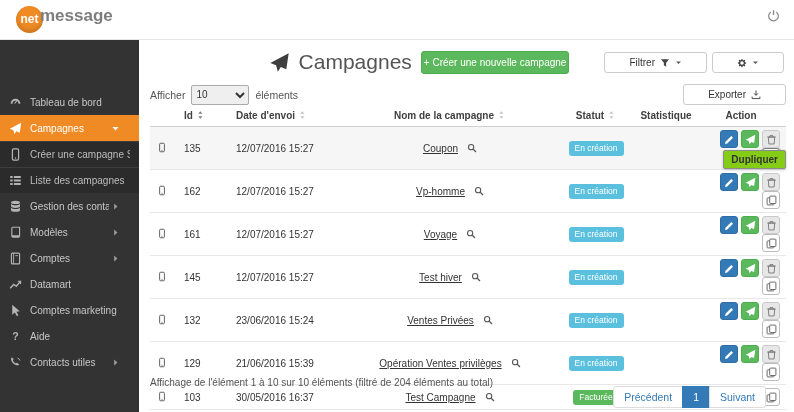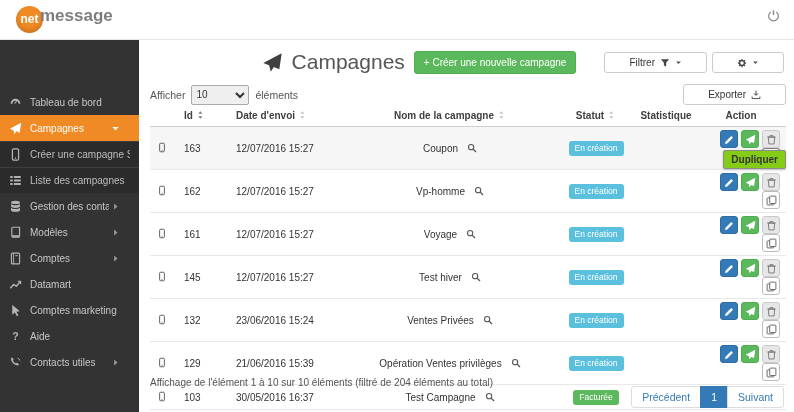--- a/index.html
+++ b/index.html
@@ -27,21 +27,21 @@
   .side-item .caret-r{margin-left:auto;width:9px;height:9px;color:#9a9a9a;}
   .side-item.active{background:var(--orange,#f08a24);color:#fff;}
   .side-item.active .ic,.side-item.active .caret-r{color:#fff;}
   .side-item.sub{background:#2b2b2b;border-top:1px solid #3d3d3d;color:#bdbdbd;}
   .side-item.sub:last-of-type{border-bottom:1px solid #3d3d3d;}
 
   
   .title-row{position:absolute;left:139px;top:41px;width:560px;height:42px;display:flex;align-items:center;justify-content:center;gap:9px;}
   .title-plane{width:21px;height:21px;color:#3f3f3f;}
   .page-title{font-size:21px;color:#555;font-weight:400;margin:0;}
-  .btn-new{background:var(--green,#5cb85c);border:1px solid #4cae4c;color:#fff;font-size:10px;padding:5px 9px;border-radius:3px;cursor:pointer;font-family:inherit;white-space:nowrap;}
+  .btn-new{background:var(--green,#5cb85c);border:1px solid #4cae4c;color:#fff;font-size:10px;padding:5px 2px;border-radius:3px;cursor:pointer;font-family:inherit;white-space:nowrap;}
   .filter-group{position:absolute;right:10px;top:52px;display:flex;gap:5px;}
   .btn-light{background:#fff;border:1px solid #ccc;border-radius:3px;font-size:10px;color:#333;padding:4px 24px;display:inline-flex;align-items:center;gap:5px;cursor:pointer;font-family:inherit;}
   .btn-light .ic{width:10px;height:10px;color:#444;}
   .btn-light .caret{width:7px;height:7px;color:#555;}
 
   
   .controls-row{position:absolute;left:150px;top:84px;width:636px;display:flex;justify-content:space-between;align-items:center;font-size:10.5px;color:#555;}
   .show-group{display:flex;align-items:center;gap:6px;}
   .show-group select{width:58px;height:20px;font-size:10px;border:1px solid #aaa;border-radius:2px;font-family:inherit;color:#333;}
 
@@ -50,21 +50,21 @@
   table{border-collapse:collapse;width:100%;font-size:10px;color:#333;table-layout:fixed;}
   thead th{font-weight:bold;color:#404040;padding:2px 4px 5px;border-bottom:1px solid #cfcfcf;white-space:nowrap;text-align:center;}
   thead th .sort{width:8px;height:10px;color:#c4c4c4;margin-left:4px;vertical-align:-1px;display:inline-flex;}
   thead th .sort.sorted{color:#7a7a7a;}
   td{padding:3px 4px;border-bottom:1px solid #e8e8e8;height:18px;vertical-align:middle;text-align:center;}
   tr.hover td{background:#f6f6f6;}
   col.w1{width:24px;}col.w2{width:50px;}col.w3{width:120px;}col.w4{width:212px;}col.w5{width:80px;}col.w6{width:60px;}col.w7{width:90px;}
   th:nth-child(2),td.c-id{text-align:left;padding-left:10px;}
   th:nth-child(3),td.c-date{text-align:left;padding-left:12px;}
   .c-phone .ic{width:10px;height:13px;color:#555;}
-  .c-name{white-space:nowrap;}
+  .c-name{white-space:nowrap;text-decoration:underline;}
   .name-txt{margin-right:9px;}
   .search-ic{width:10px;height:10px;color:#555;cursor:pointer;vertical-align:-1px;}
   .badge{display:inline-block;color:#fff;font-size:8.5px;padding:2px 6px 3px;border-radius:3px;white-space:nowrap;}
   .badge-info{background:var(--info,#5bc0de);}
   .badge-success{background:var(--green,#5cb85c);}
   .c-stat{white-space:nowrap;}
   .pie{display:inline-block;width:15px;height:15px;border-radius:50%;background:conic-gradient(from -6deg,#fff 0 16deg,#57b757 16deg 360deg);vertical-align:middle;cursor:pointer;}
   .mini-legend{display:inline-flex;gap:2px;margin-left:10px;vertical-align:middle;}
   .mini-legend i{display:inline-block;width:5px;height:2px;}
   .c-action{text-align:right;position:relative;padding-right:6px;}
@@ -73,21 +73,21 @@
   .act-edit,.act-view{background:var(--blue,#337ab7);border-color:#2e6da4;color:#fff;}
   .act-send{background:var(--green,#5cb85c);border-color:#4cae4c;color:#fff;}
   .act-stats{background:var(--info,#5bc0de);border-color:#46b8da;color:#fff;}
   .act-delete{background:#e7e7e7;border-color:#c9c9c9;color:#757575;}
   .act-duplicate{background:#fff;border-color:#bcbcbc;color:#666;}
   .act-duplicate.focus{border-color:#7d7d7d;box-shadow:0 0 1px 1px #d0d0d0;}
   .tooltip{position:absolute;top:23px;right:0;background:#84cc16;border:1px solid #8c8c8c;border-radius:2px;padding:3px 7px;font-size:10px;font-weight:bold;color:#333;white-space:nowrap;z-index:6;box-shadow:0 1px 3px rgba(0,0,0,.2);}
 
   
   .footer-text{position:absolute;left:150px;top:377px;font-size:10px;color:#555;}
-  .pagination{position:absolute;right:10px;top:386px;display:flex;}
+  .pagination{position:absolute;right:28px;top:386px;display:flex;}
   .page-btn{border:1px solid #ddd;background:#fff;color:var(--blue,#337ab7);font-size:10.5px;padding:4px 10px;cursor:pointer;margin-left:-1px;font-family:inherit;}
   .page-btn.first{border-radius:3px 0 0 3px;}
   .page-btn.last{border-radius:0 3px 3px 0;}
   .page-btn.active{background:var(--blue,#337ab7);border-color:var(--blue,#337ab7);color:#fff;}
 </style>
 </head>
 <body>
 
 <div id="app">
 
@@ -335,21 +335,21 @@
           </tr>
         </thead>
       <tbody id="tbody">
           <tr class="hover">
             <td class="c-phone"><span class="ic">
                 <svg viewBox="0 0 16 16">
                   <rect x="4.2" y="1.2" width="7.6" height="13.6" rx="1.6" fill="none" stroke="currentColor" stroke-width="1.5"></rect>
                   <circle cx="8" cy="12.3" r=".9" fill="currentColor"></circle>
                 </svg>
               </span></td>
-            <td class="c-id">163</td>
+            <td class="c-id">135</td>
             <td class="c-date">12/07/2016 15:27</td>
             <td class="c-name"><span class="name-txt">Coupon</span><span class="ic search-ic">
                 <svg viewBox="0 0 16 16">
                   <circle cx="6.6" cy="6.6" r="4.2" fill="none" stroke="currentColor" stroke-width="1.7"></circle>
                   <line x1="10" y1="10" x2="14.4" y2="14.4" stroke="currentColor" stroke-width="2"></line>
                 </svg>
               </span></td>
             <td class="c-status"><span class="badge badge-info">En création</span></td>
             <td class="c-stat"></td>
             <td class="c-action"><button class="act act-edit">

